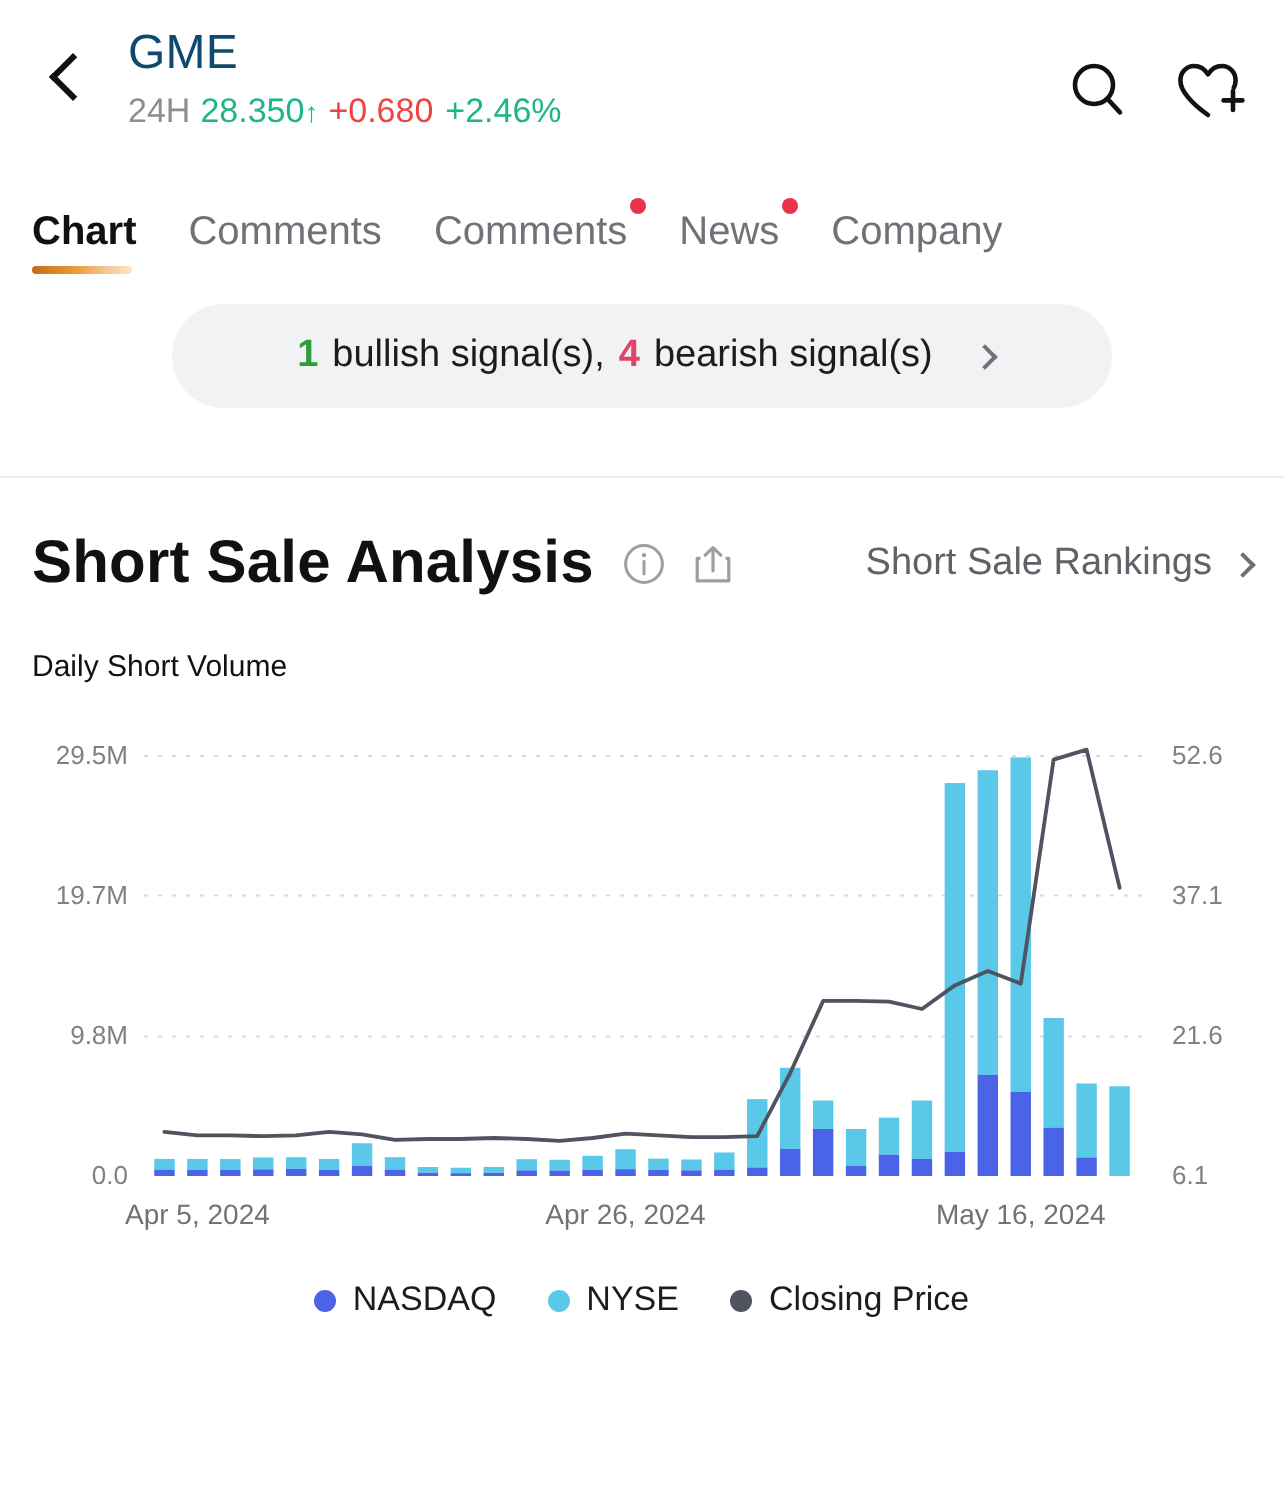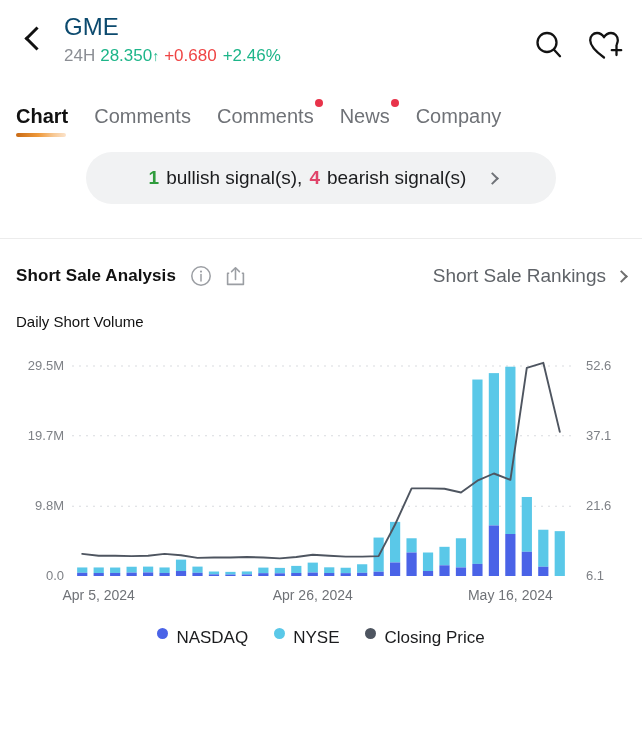--- a/index.html
+++ b/index.html
@@ -120,21 +120,21 @@
   .divider { height: 1px; background: #ececec; margin-top: 34px; }
 
   
   .section {
     padding: 26px 16px 0;
   }
   .section-head {
     display: flex; align-items: center;
   }
   .section-title {
-    font-size: 17px; font-weight: 700; color: #111; letter-spacing: .1px;
+    font-size: 30px; font-weight: 700; color: #111; letter-spacing: .1px;
   }
   .head-icons { display: flex; align-items: center; gap: 13px; margin-left: 14px; }
   .rankings-link {
     margin-left: auto;
     display: flex; align-items: center; gap: 11px;
     color: #5f6368; font-size: 19px;
   }
   .rankings-chevron {
     width: 9px; height: 9px;
     border-top: 2px solid #6f6f6f;
@@ -150,21 +150,21 @@
   .chart-area { position: relative; margin-top: 26px; height: 260px; }
   .chart-svg { display: block; }
   .axis-label { font-size: 13px; fill: #7e8186; font-family: "Liberation Sans", sans-serif; }
   .xaxis-label { font-size: 14px; fill: #6f7277; font-family: "Liberation Sans", sans-serif; }
 
   
   .legend {
     margin-top: 12px;
     display: flex; justify-content: center; align-items: center; gap: 26px;
   }
-  .legend-item { display: flex; gap: 8px; font-size: 17px; color: #1b1c1e; }
+  .legend-item { display: flex; align-items: center; gap: 8px; font-size: 17px; color: #1b1c1e; }
   .legend-dot { width: 11px; height: 11px; border-radius: 50%; }
 </style>
 </head>
 <body>
 
 <div class="topbar">
   <div class="back-btn">
     <span class="back-chevron"></span>
   </div>
   <div class="ticker-block">

